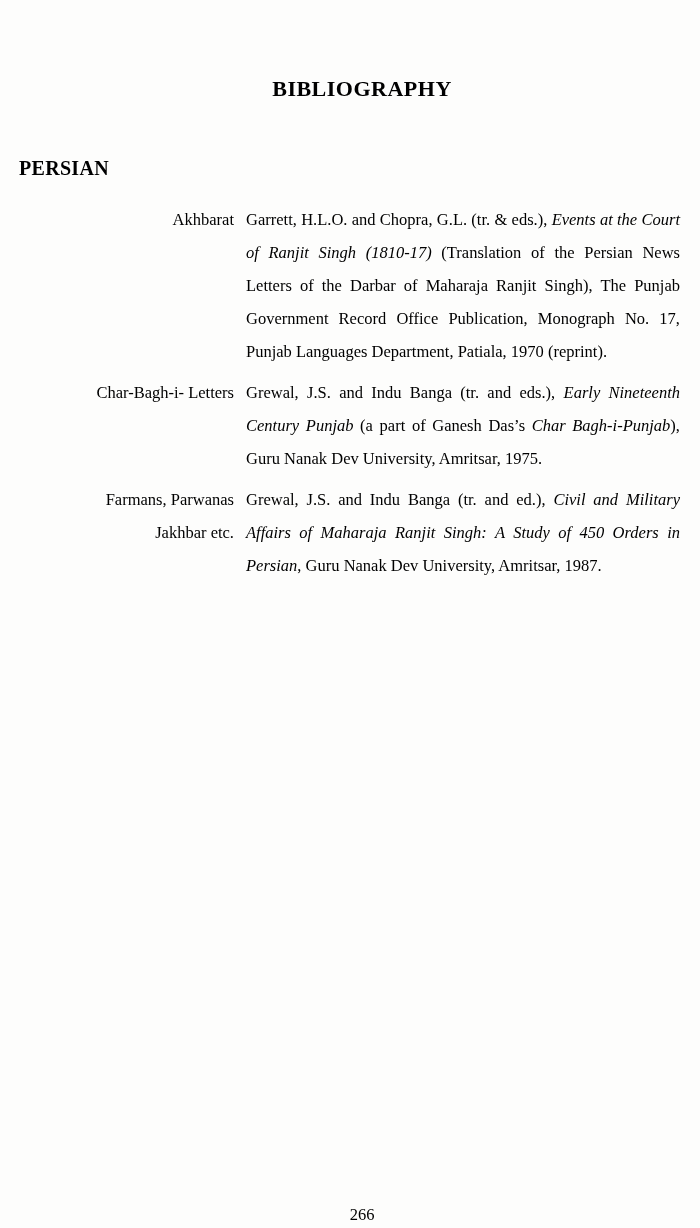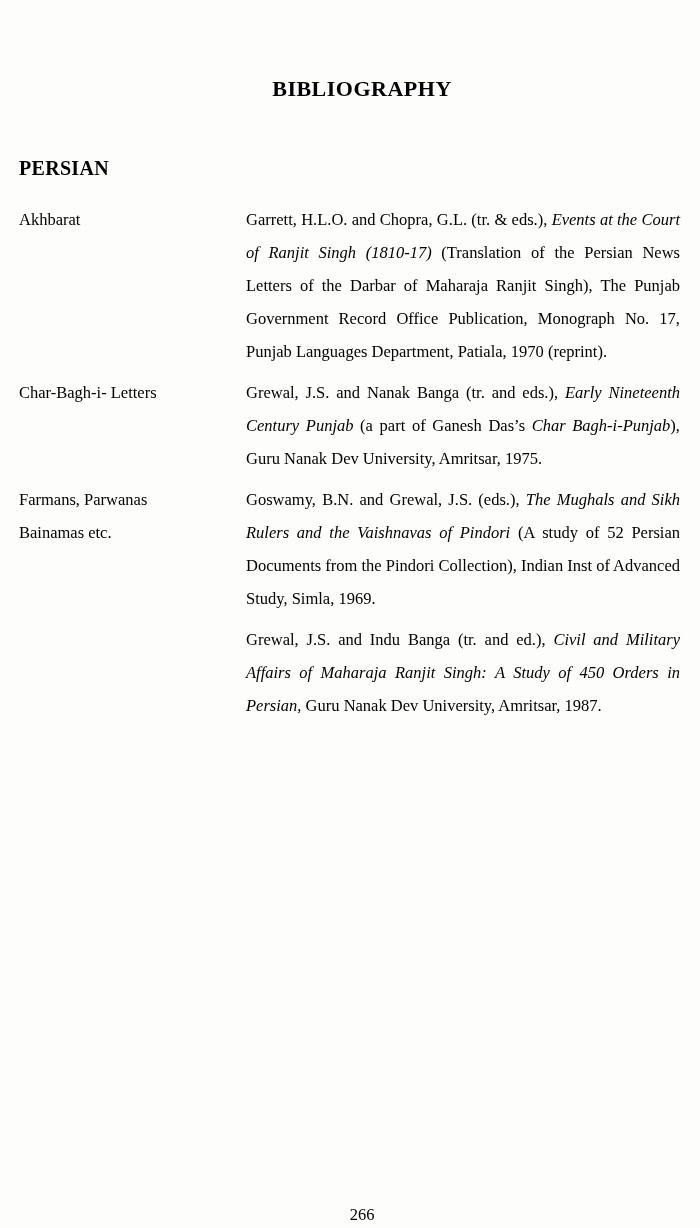--- a/index.html
+++ b/index.html
@@ -52,20 +52,21 @@
     position: absolute;
     left: 19px;
     top: 0;
     width: 215px;
     font-size: 16.5px;
     line-height: 33px;
   }
   .entry-label .label-line {
     display: block;
     white-space: nowrap;
+    text-align: right;
   }
   .entry-body {
     margin-left: 246px;
     width: 434px;
   }
   .ref {
     font-size: 16.5px;
     line-height: 33px;
     text-align: justify;
     text-justify: inter-word;
@@ -102,30 +103,29 @@
         </div>
         <div class="entry-body">
           <p class="ref"><span>Garrett, H.L.O. and Chopra, G.L. (tr. &amp; eds.), </span><i>Events at the Court of Ranjit Singh (1810-17)</i><span> (Translation of the Persian News Letters of the Darbar of Maharaja Ranjit Singh), The Punjab Government Record Office Publication, Monograph No. 17, Punjab Languages Department, Patiala, 1970 (reprint).</span></p>
         </div>
       </div>
       <div class="entry">
         <div class="entry-label">
           <span class="label-line">Char-Bagh-i- Letters</span>
         </div>
         <div class="entry-body">
-          <p class="ref"><span>Grewal, J.S. and Nanak Banga (tr. and eds.), </span><i>Early Nineteenth Century Punjab</i><span> (a part of Ganesh Das’s </span><i>Char Bagh-i-Punjab</i><span>), Guru Nanak Dev University, Amritsar, 1975.</span></p>
+          <p class="ref"><span>Grewal, J.S. and Indu Banga (tr. and eds.), </span><i>Early Nineteenth Century Punjab</i><span> (a part of Ganesh Das’s </span><i>Char Bagh-i-Punjab</i><span>), Guru Nanak Dev University, Amritsar, 1975.</span></p>
         </div>
       </div>
       <div class="entry">
         <div class="entry-label">
           <span class="label-line">Farmans, Parwanas</span>
-          <span class="label-line">Bainamas etc.</span>
+          <span class="label-line">Jakhbar etc.</span>
         </div>
         <div class="entry-body">
-          <p class="ref"><span>Goswamy, B.N. and Grewal, J.S. (eds.), </span><i>The Mughals and Sikh Rulers and the Vaishnavas of Pindori</i><span> (A study of 52 Persian Documents from the Pindori Collection), Indian Inst of Advanced Study, Simla, 1969.</span></p>
           <p class="ref"><span>Grewal, J.S. and Indu Banga (tr. and ed.), </span><i>Civil and Military Affairs of Maharaja Ranjit Singh: A Study of 450 Orders in Persian</i><span>, Guru Nanak Dev University, Amritsar, 1987.</span></p>
         </div>
       </div>
     </div>
 
   <div class="page-number">266</div>
 
 </div>
 
 </body></html>

